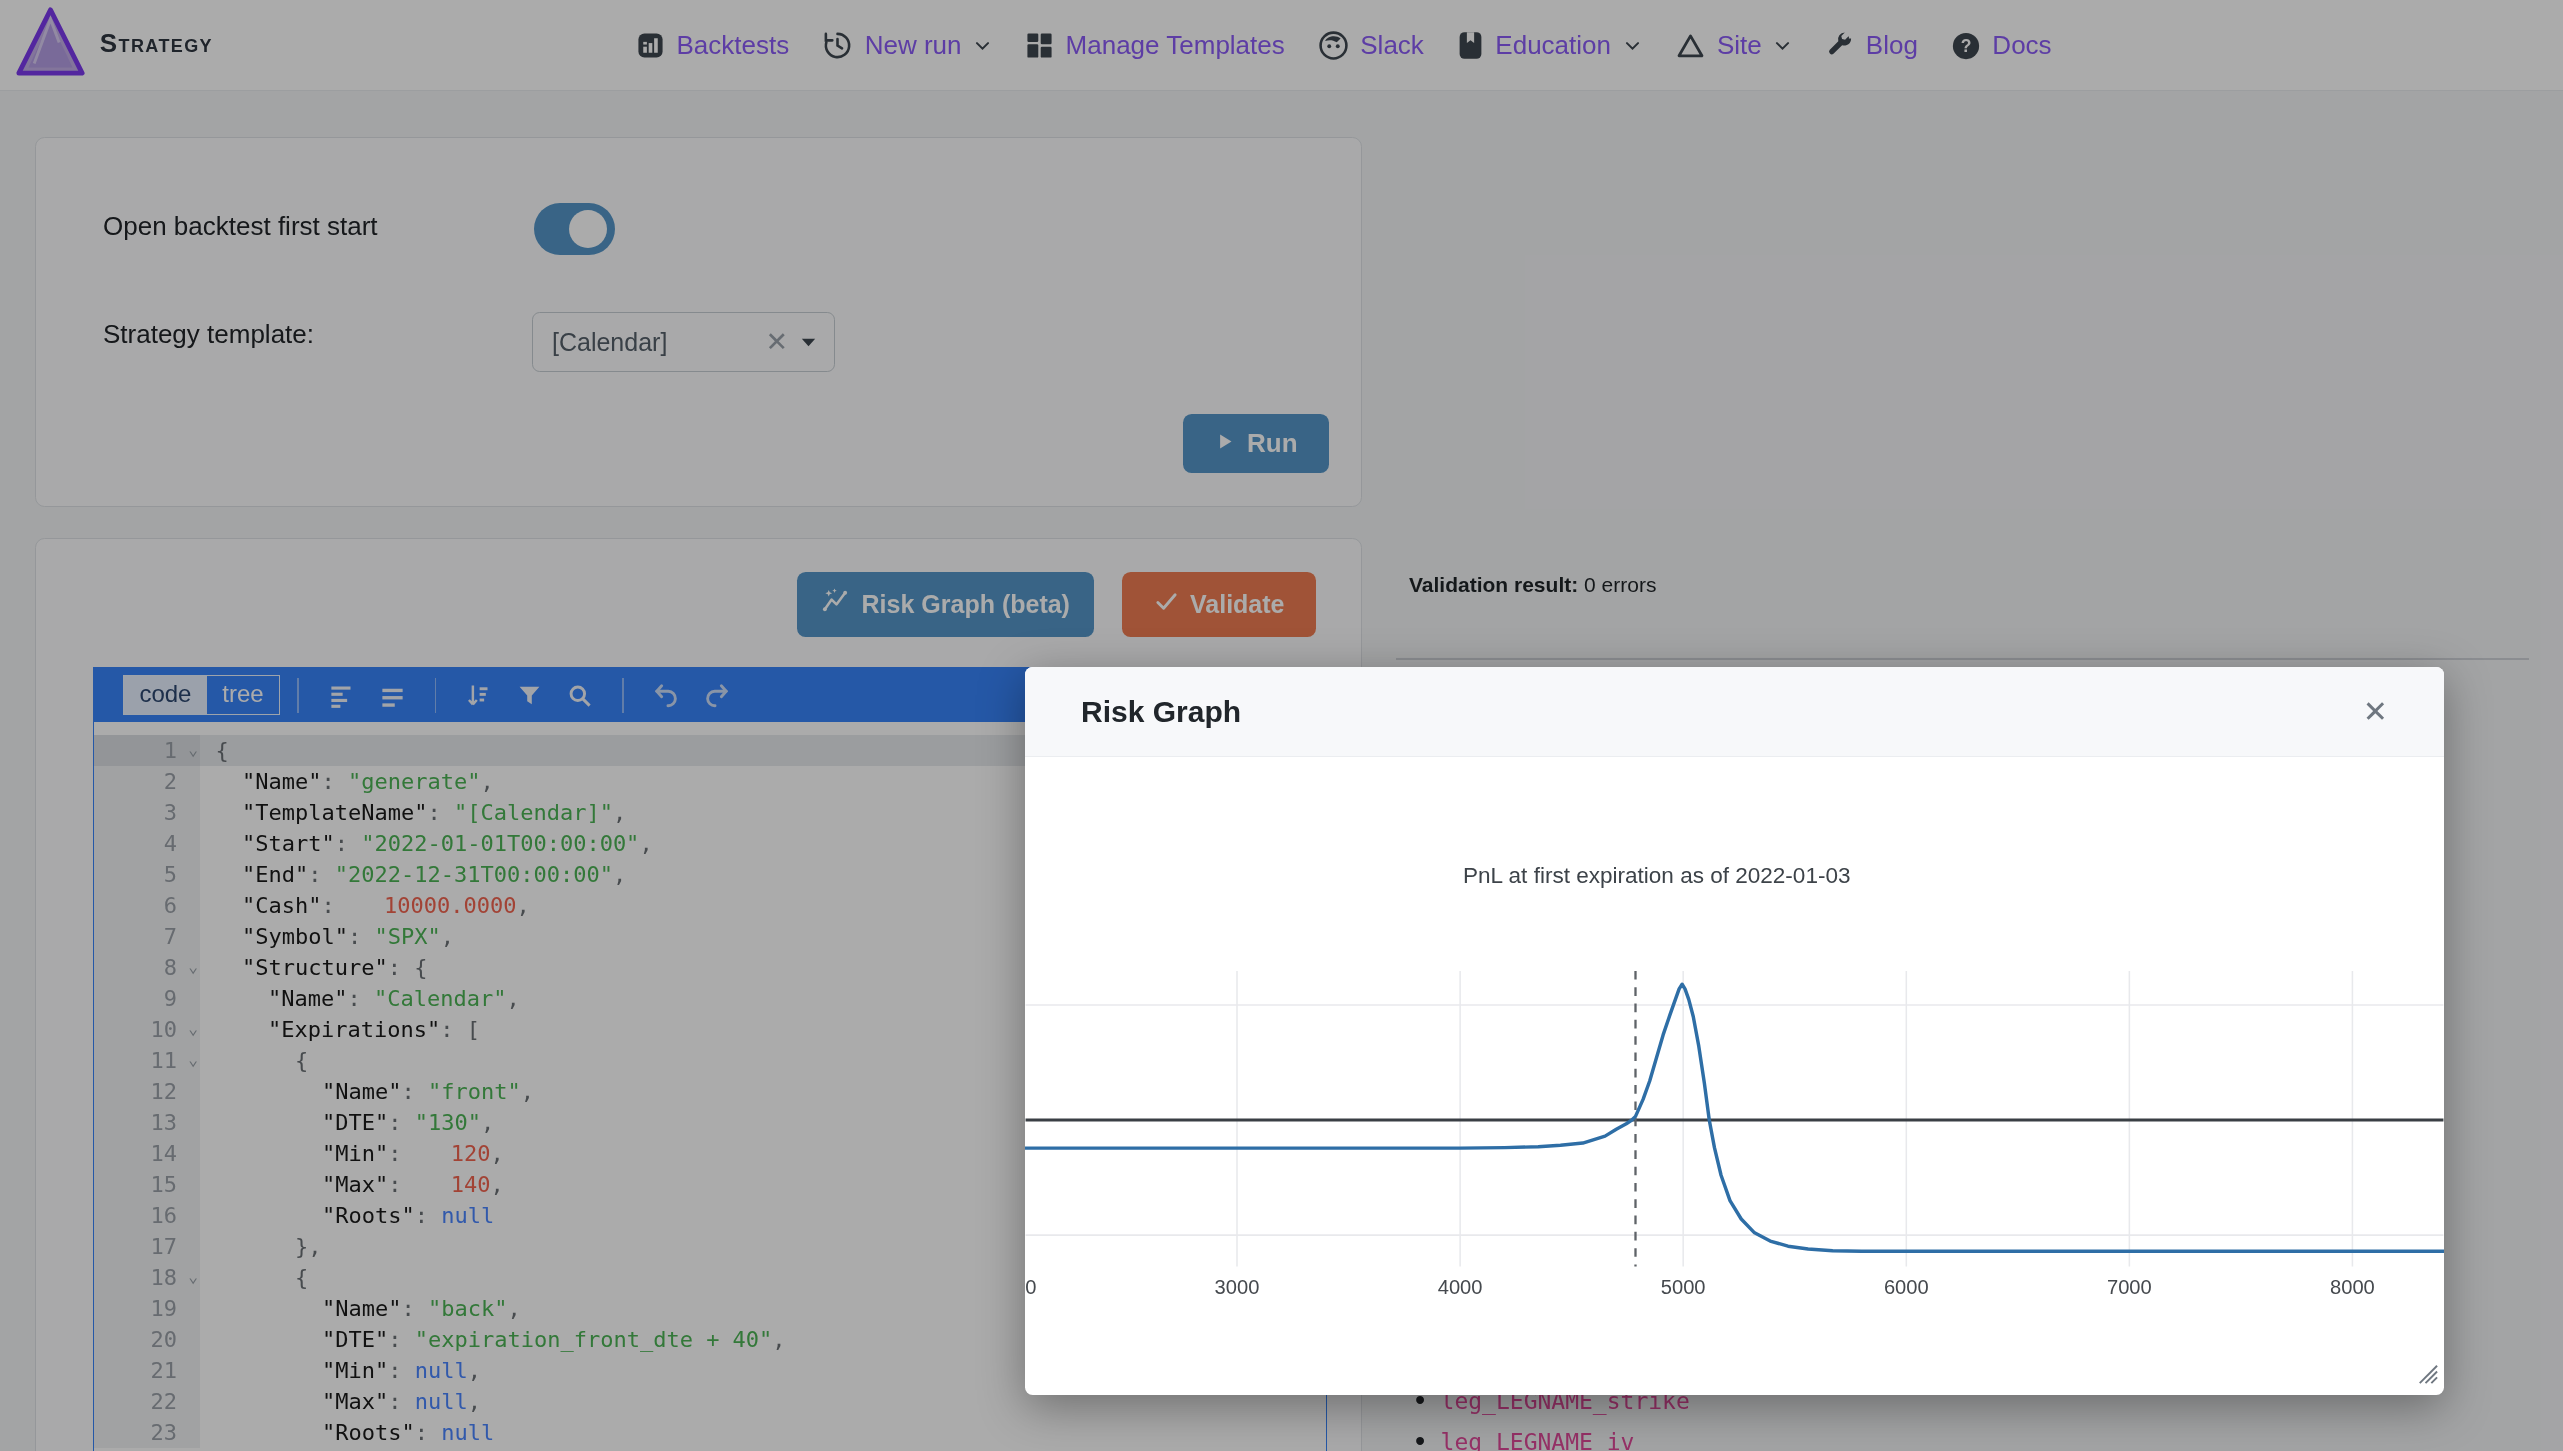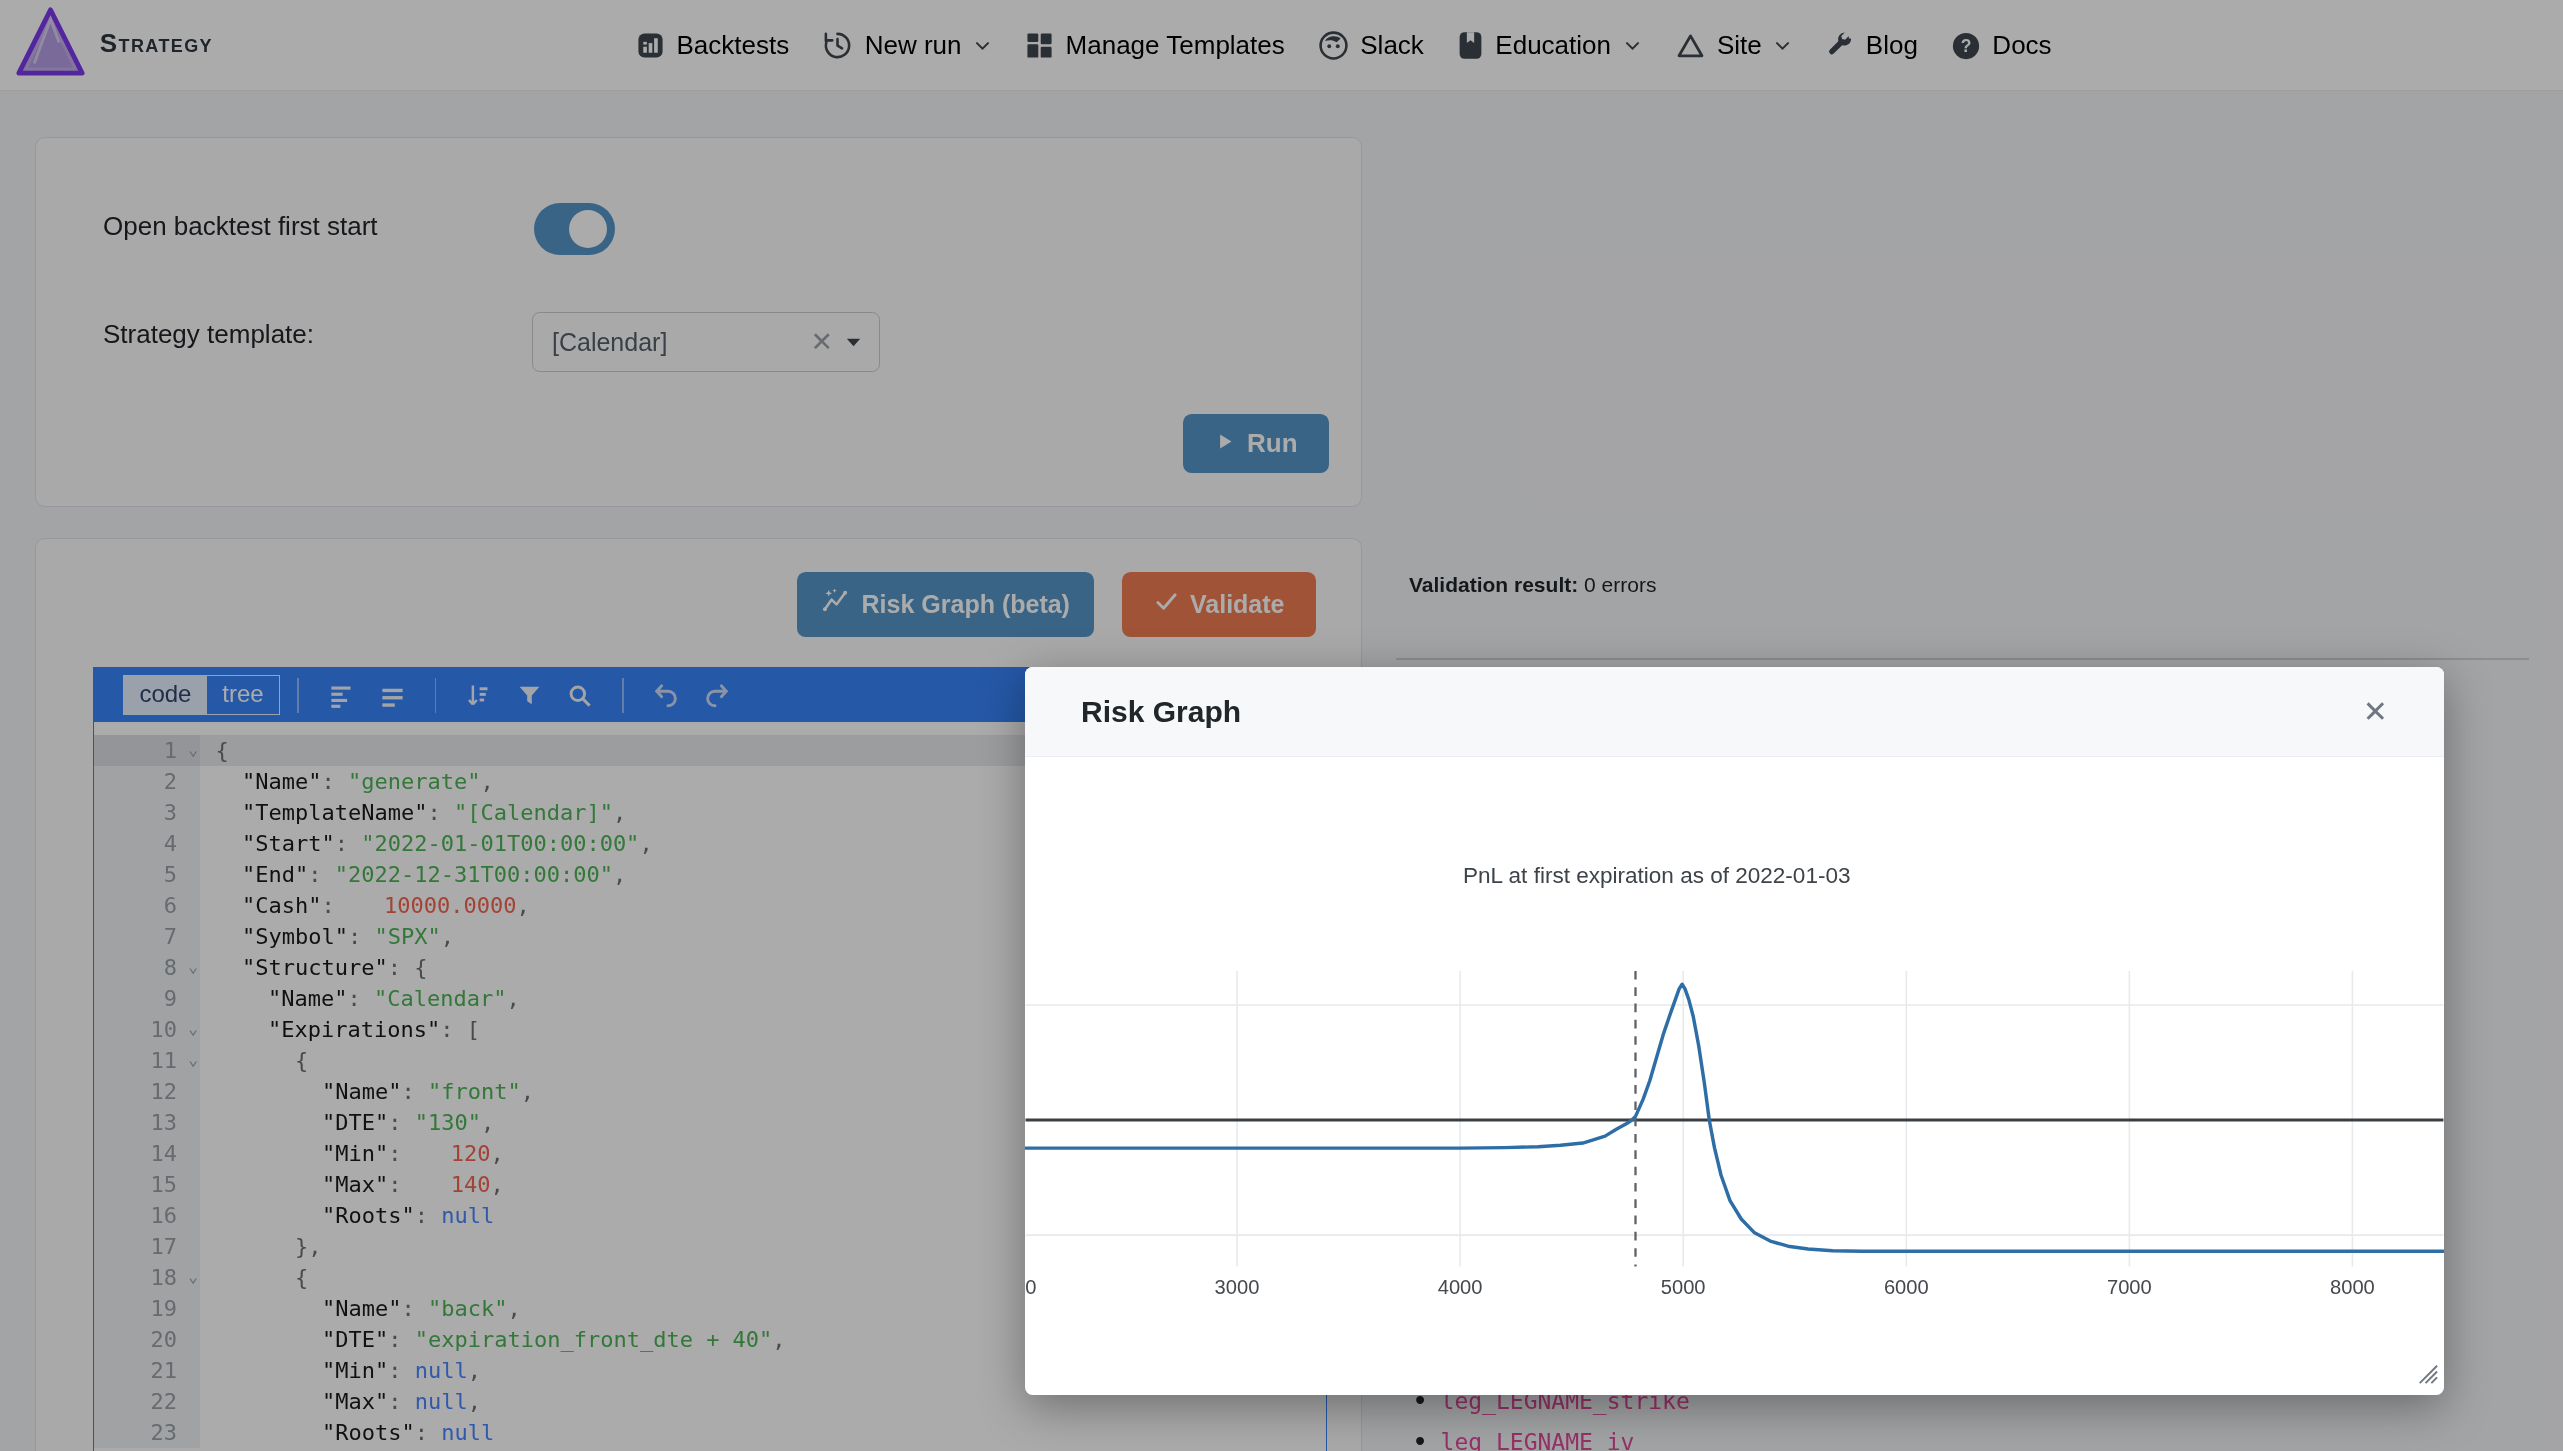--- a/index.html
+++ b/index.html
@@ -6,33 +6,33 @@
   html,body { width:2563px; height:1451px; }
   body { font-family:"Liberation Sans", sans-serif; background:#f4f5f7; }
   .stage { position:relative; width:2563px; height:1451px; overflow:hidden; background:#f4f5f7; }
 
   
   .navbar { position:absolute; left:0; top:0; width:2563px; height:91px; background:#ffffff;
             border-bottom:1px solid #e9ecef; display:flex; align-items:center; }
   .brand { position:absolute; left:15.4px; top:3.8px; display:flex; align-items:center; gap:13.4px; cursor:pointer; }
   .brand-word { font-size:26px; font-weight:700; color:#2f3640; font-variant:small-caps; letter-spacing:1.4px; }
   .nav-items { position:absolute; left:636px; top:0; height:91px; display:flex; align-items:center; gap:33px; }
-  .nav-item { display:flex; align-items:center; gap:11.5px; font-size:26px; color:#000000; cursor:pointer; white-space:nowrap; }
+  .nav-item { display:flex; align-items:center; gap:11.5px; font-size:26px; color:#8b5cf6; cursor:pointer; white-space:nowrap; }
   .nav-item svg { display:block; }
 
   
   .card { position:absolute; background:#fdfdfe; border:1px solid #dee2e6; border-radius:9.6px; }
   .card-form { left:35px; top:137px; width:1327px; height:370px; }
   .form-label { position:absolute; font-size:26px; color:#212529; }
   .lbl-toggle { left:67px; top:73px; }
   .lbl-template { left:67px; top:181px; }
   .toggle { position:absolute; left:498px; top:65px; width:81px; height:52px; border-radius:26px;
             background:#5596c8; cursor:pointer; }
   .toggle .knob { position:absolute; top:6.7px; left:35px; width:38px; height:38px; border-radius:50%; background:#ffffff; }
-  .select-box { position:absolute; left:496px; top:174px; width:348px; height:60px; background:#fdfdfe;
+  .select-box { position:absolute; left:496px; top:174px; width:303px; height:60px; background:#fdfdfe;
                 border:1px solid #c7ced4; border-radius:7.7px; display:flex; align-items:center; cursor:pointer; }
   .select-value { font-size:25px; color:#55606a; padding-left:19px; flex:1; }
   .select-clear { font-size:27px; color:#9aa2ab; padding:0 9.6px; cursor:pointer; }
   .select-caret { margin-right:15.4px; cursor:pointer; display:flex; }
   .btn { display:flex; align-items:center; justify-content:center; gap:11.5px; border:none; border-radius:8.6px;
          color:#fff; font-weight:700; font-family:"Liberation Sans",sans-serif; cursor:pointer; }
   .btn-run { position:absolute; left:1147px; top:276px; width:146px; height:59px; background:#5596c8; font-size:26px; }
   .card-editor { left:35px; top:538px; width:1327px; height:922px; border-radius:9.6px 9.6px 0 0; }
   .btn-risk { position:absolute; left:761px; top:33px; width:297px; height:65px; background:#5596c8; font-size:25px; }
   .btn-validate { position:absolute; left:1086px; top:33px; width:194px; height:65px; background:#ef7d52; font-size:25px; }

